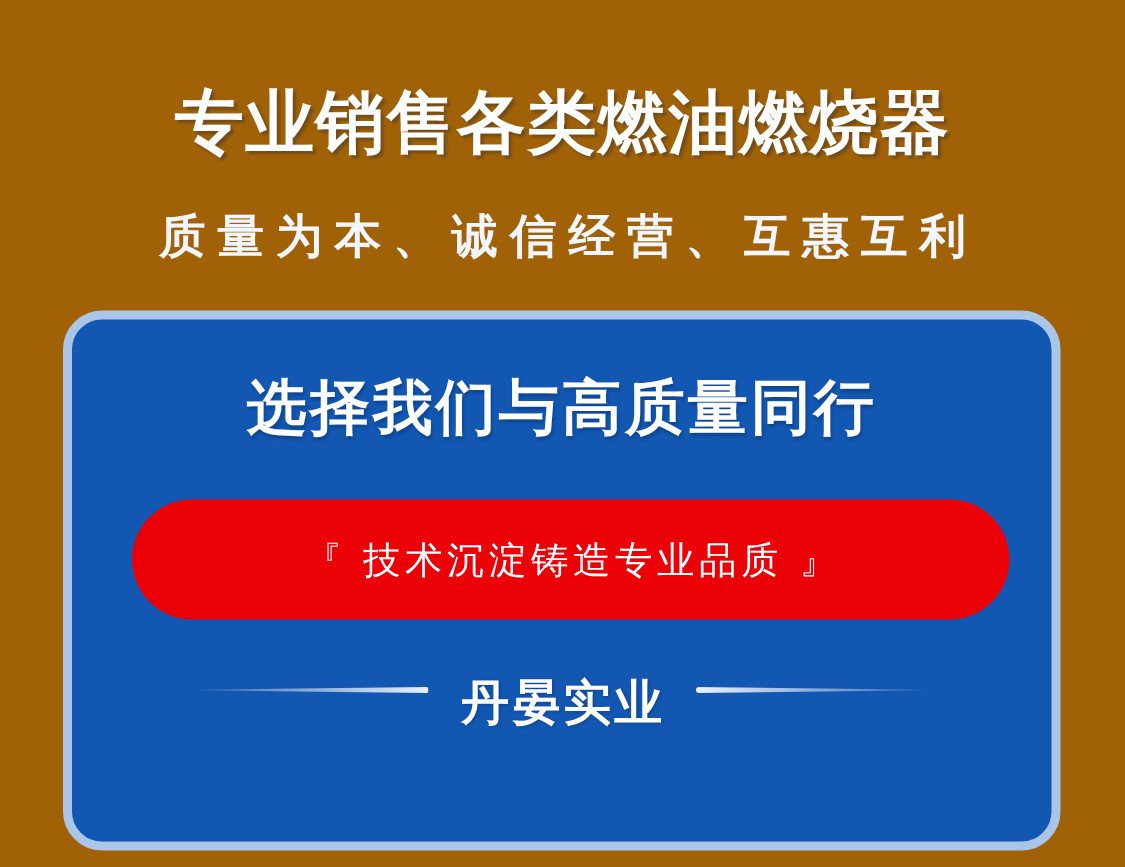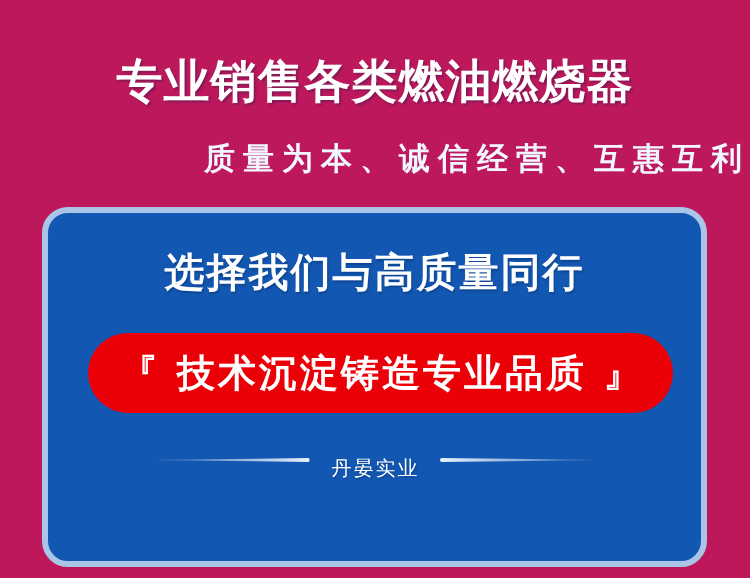--- a/index.html
+++ b/index.html
@@ -11,21 +11,21 @@
     width: 750px;
     height: 578px;
     overflow: hidden;
     font-family: "DejaVu Sans", "Liberation Sans", sans-serif;
   }
 
   #banner {
     position: relative;
     width: 750px;
     height: 578px;
-    background: #be185d;
+    background: #a16207;
     box-sizing: border-box;
   }
 
   
   .header {
     position: absolute;
     left: 0;
     top: 0;
     width: 750px;
     height: 200px;
@@ -44,21 +44,21 @@
     letter-spacing: 1px;
     white-space: nowrap;
     text-shadow: 2px 2px 2px rgba(0, 25, 70, 0.30);
   }
 
   .sub-title {
     position: absolute;
     left: 0;
     top: 136px;
     width: 750px;
-    text-align: right;
+    text-align: center;
     color: #f2f7ff;
     font-size: 31px;
     line-height: 44px;
     font-weight: 600;
     letter-spacing: 8px;
     text-indent: 8px;
     white-space: nowrap;
   }
 
   
@@ -110,22 +110,22 @@
   .pill-text {
     position: absolute;
     left: 0;
     top: 0;
     width: 100%;
     height: 80px;
     display: flex;
     align-items: center;
     justify-content: center;
     color: #ffffff;
-    font-size: 38px;
-    font-weight: 700;
+    font-size: 25px;
+    font-weight: 400;
     letter-spacing: 3px;
     text-indent: 3px;
     white-space: nowrap;
   }
 
   
   .brand-row {
     position: absolute;
     left: 0;
     top: 223px;
@@ -146,23 +146,23 @@
     background: linear-gradient(to right, rgba(233, 241, 252, 0.15), #eaf2fd);
     clip-path: polygon(0 45%, 100% 0, 100% 100%, 0 55%);
   }
   .rule-right {
     background: linear-gradient(to left, rgba(233, 241, 252, 0.15), #eaf2fd);
     clip-path: polygon(0 0, 100% 45%, 100% 55%, 0 100%);
   }
 
   .brand-name {
     color: #ffffff;
-    font-size: 20px;
+    font-size: 32px;
     line-height: 36px;
-    font-weight: 400;
+    font-weight: 700;
     letter-spacing: 2px;
     text-indent: 2px;
     white-space: nowrap;
     text-shadow: 1px 1px 2px rgba(0, 25, 70, 0.28);
     margin-top: 16px;
   }
 </style>
 </head>
 <body>
 

